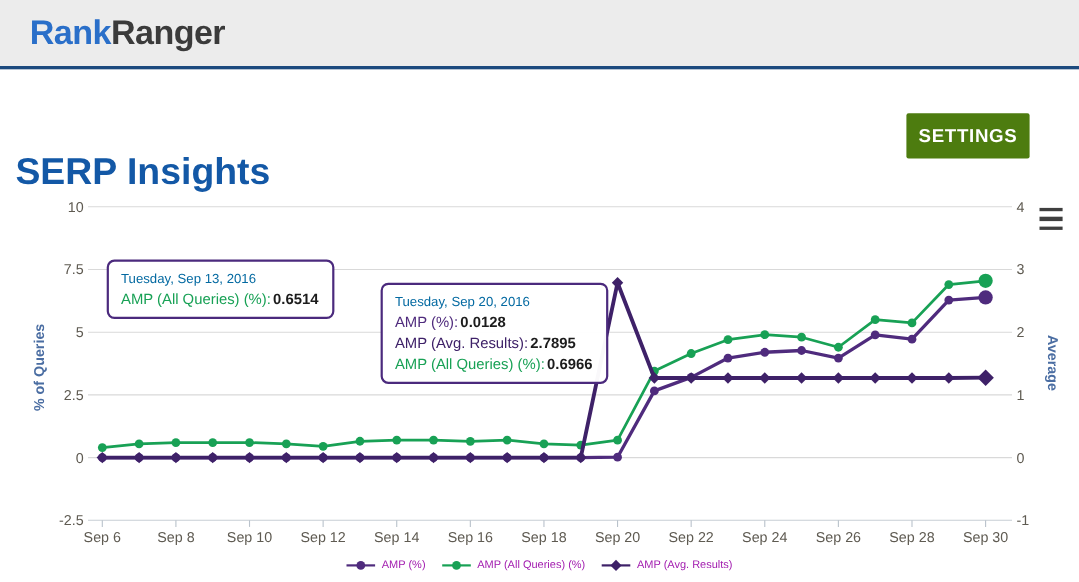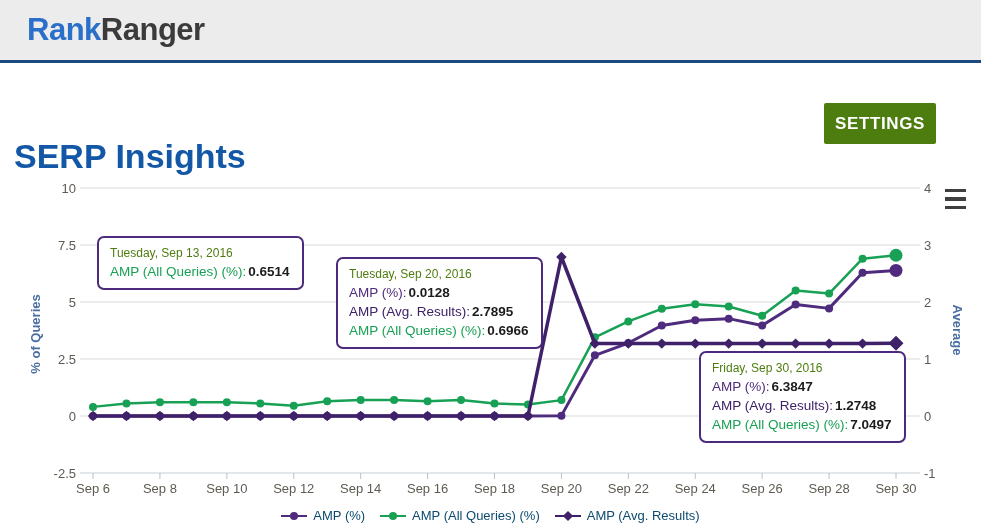--- a/index.html
+++ b/index.html
@@ -29,31 +29,31 @@
 
   
   .chart-menu { position: absolute; left: 945px; top: 29px; width: 22px; height: 20px;
                 cursor: pointer; display: flex; flex-direction: column; justify-content: space-between; }
   .chart-menu span { display: block; width: 21px; height: 3.4px; background: #3f3f3f; }
 
   
   .tooltip { position: absolute; background: rgba(255,255,255,0.97);
              border: 2px solid #4b2a7d; border-radius: 7px; padding: 6px 12px 7px 11px;
              white-space: nowrap; font-size: 13.5px; line-height: 19px; z-index: 5; }
-  .tt-date { font-size: 12px; color: #4d7c0f; line-height: 18px; }
+  .tt-date { font-size: 12px; color: #0369a1; line-height: 18px; }
   .tt-value { font-weight: bold; color: #1c1c1c; margin-left: 2px; }
   .t1 { left: 97px;  top: 76px; }
-  .t2 { left: 336px; top: 97px; }
+  .t2 { left: 346px; top: 97px; }
   .t3 { left: 699px; top: 191px; }
 
   
   .legend { position: absolute; left: 0; top: 348px; width: 981px;
             display: flex; justify-content: center; align-items: center; gap: 15px; }
   .lg-item { display: flex; align-items: center; gap: 6px; cursor: pointer;
-             font-size: 13px; color: #0c4a6e; }
+             font-size: 10px; color: #a21caf; }
   .lg-marker { position: relative; width: 26px; height: 10px; }
   .lg-line  { position: absolute; left: 0; top: 4px; width: 26px; height: 2.5px; }
   .lg-shape { position: absolute; left: 9px; top: 1px; width: 8px; height: 8px; border-radius: 50%; }
   .lg-shape.diamond { border-radius: 0; transform: rotate(45deg) scale(0.9); }
 </style>
 </head>
 <body>
 
 <div id="app">
 
@@ -205,26 +205,20 @@
       <div class="tt-row"><span class="tt-label s2" style="color: rgb(24, 161, 85);">AMP (All Queries) (%):</span><span class="tt-value">0.6514</span></div>
     </div>
 
     <div class="tooltip t2" style="border-color: rgb(75, 42, 125);">
       <div class="tt-date">Tuesday, Sep 20, 2016</div>
       <div class="tt-row"><span class="tt-label s0" style="color: rgb(79, 43, 125);">AMP (%):</span><span class="tt-value">0.0128</span></div>
       <div class="tt-row"><span class="tt-label s1" style="color: rgb(62, 33, 104);">AMP (Avg. Results):</span><span class="tt-value">2.7895</span></div>
       <div class="tt-row"><span class="tt-label s2" style="color: rgb(24, 161, 85);">AMP (All Queries) (%):</span><span class="tt-value">0.6966</span></div>
     </div>
 
-    <div class="tooltip t3" style="border-color: rgb(75, 42, 125);">
-      <div class="tt-date">Friday, Sep 30, 2016</div>
-      <div class="tt-row"><span class="tt-label s0" style="color: rgb(79, 43, 125);">AMP (%):</span><span class="tt-value">6.3847</span></div>
-      <div class="tt-row"><span class="tt-label s1" style="color: rgb(62, 33, 104);">AMP (Avg. Results):</span><span class="tt-value">1.2748</span></div>
-      <div class="tt-row"><span class="tt-label s2" style="color: rgb(24, 161, 85);">AMP (All Queries) (%):</span><span class="tt-value">7.0497</span></div>
-    </div>
 
     <div class="legend">
       <div class="lg-item">
         <span class="lg-marker">
             <span class="lg-line" style="background: rgb(79, 43, 125);"></span>
             <span class="lg-shape" style="background: rgb(79, 43, 125);"></span>
           </span>
         <span>AMP (%)</span>
       </div>
       <div class="lg-item">

